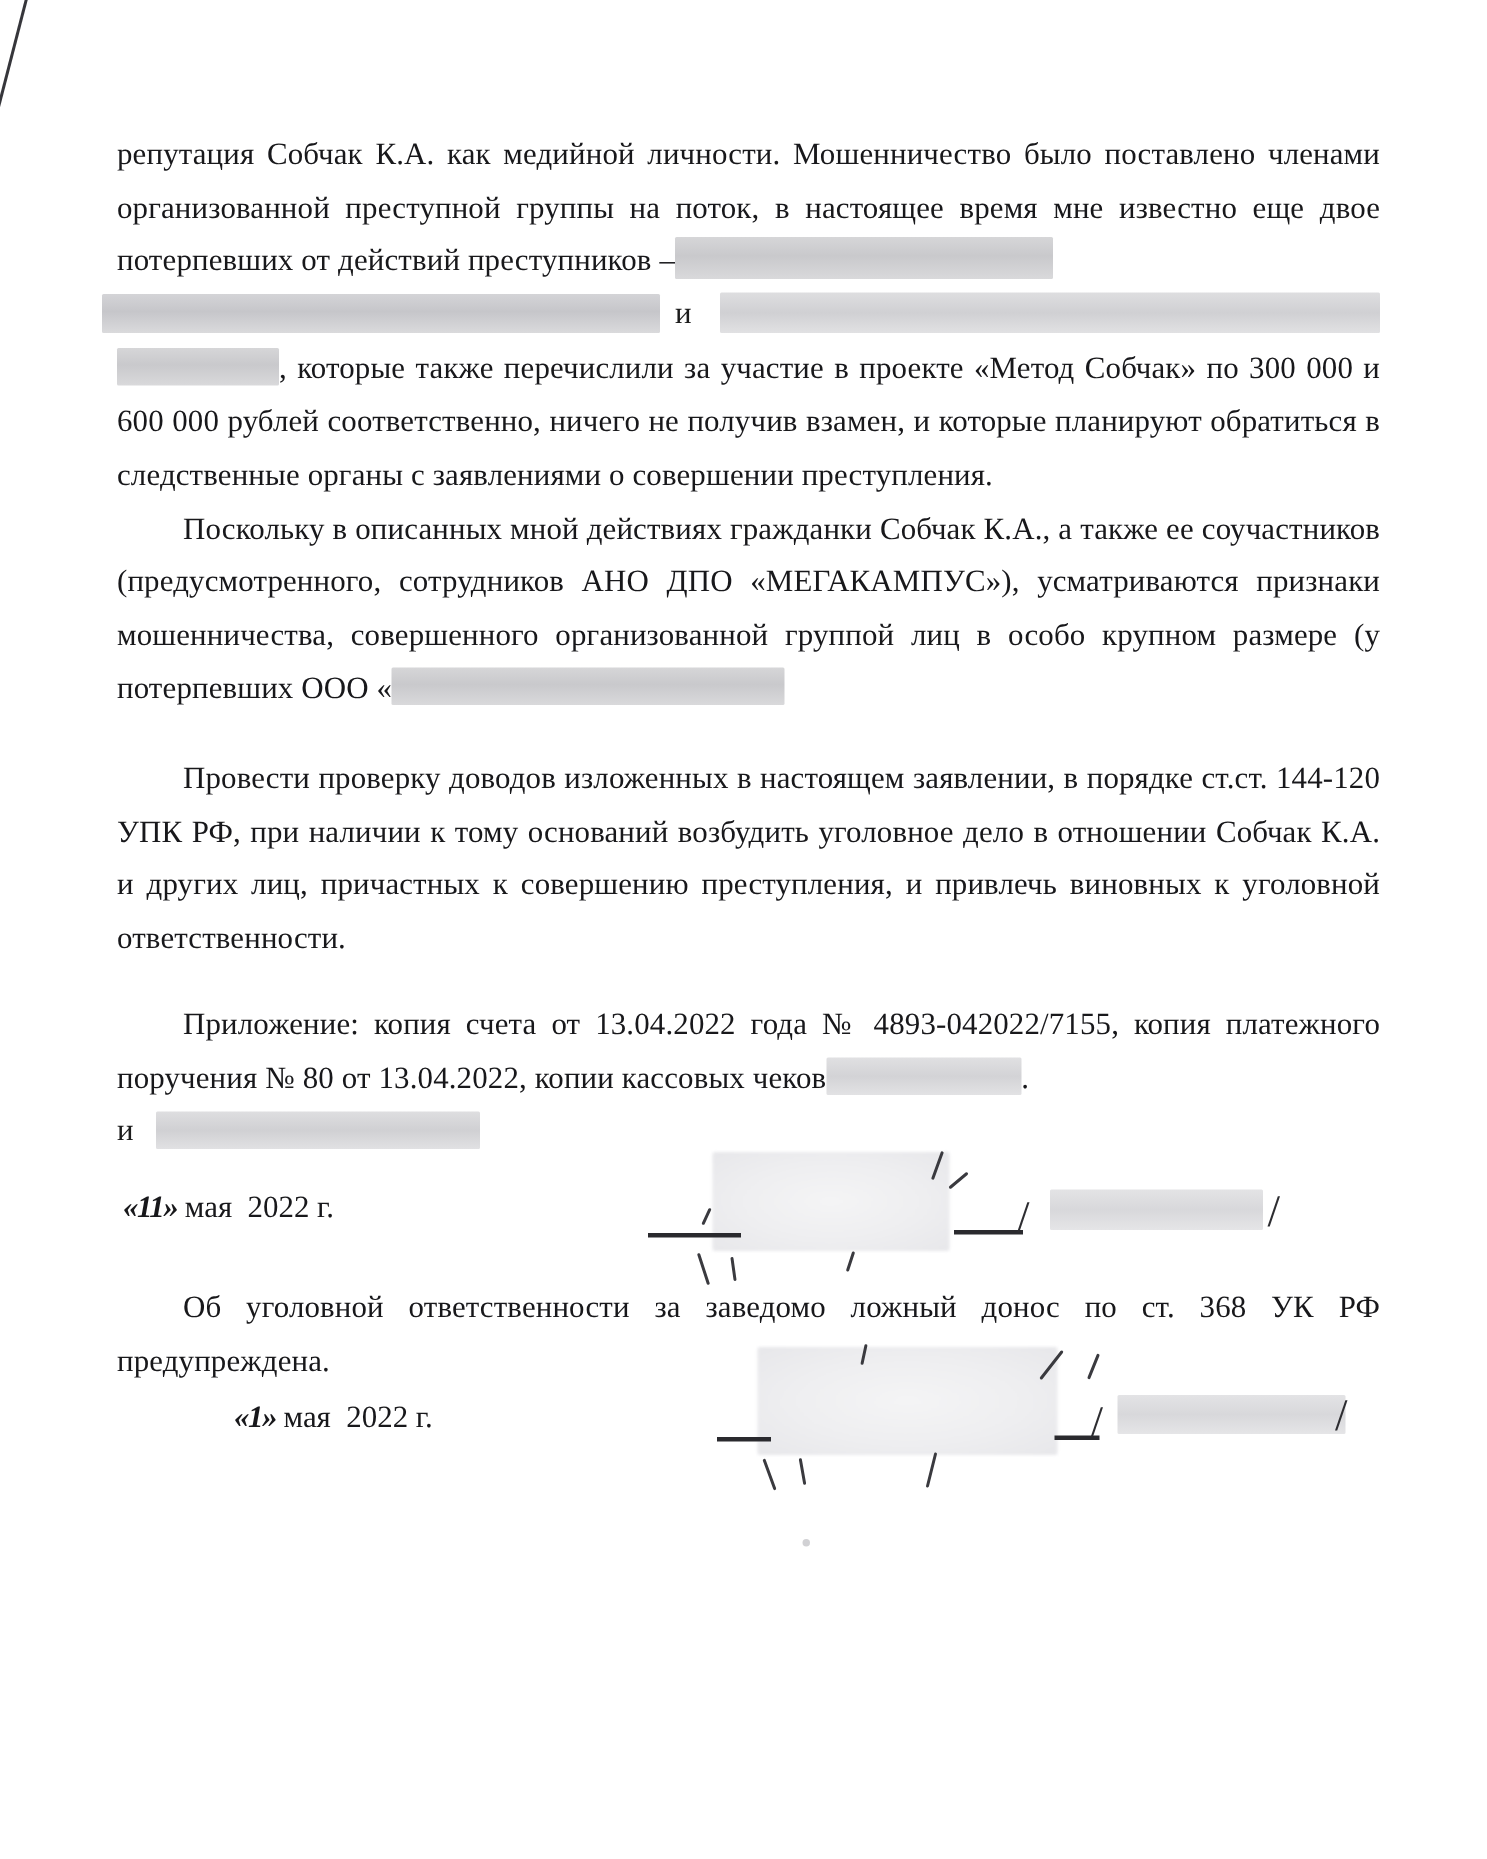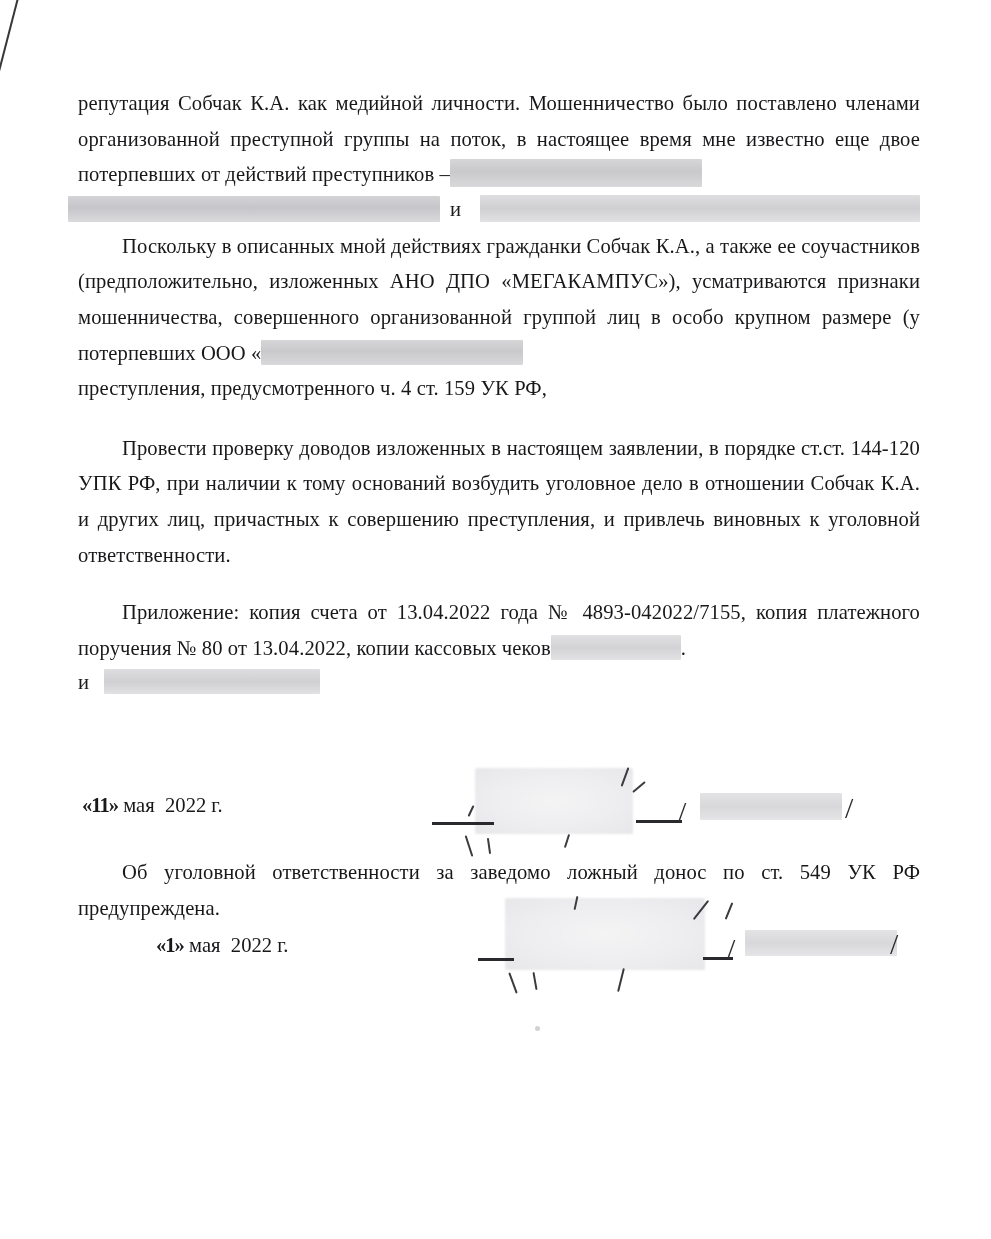--- a/index.html
+++ b/index.html
@@ -126,20 +126,21 @@
 
   .date-line {
     position: absolute;
     font-size: 20.6px;
     line-height: 30px;
     color: #18181b;
     white-space: nowrap;
   }
   .hand {
     font-family: "Liberation Serif", serif;
+    font-style: italic;
     font-weight: 600;
     letter-spacing: -1px;
   }
 </style>
 </head>
 <body>
 
 <div id="page">
 
   <div class="scan-edge"></div>
@@ -148,25 +149,25 @@
   <div class="doc">
 
     <p class="para"><span>репутация Собчак К.А. как медийной личности. Мошенничество было поставлено членами организованной преступной группы на поток, в настоящее время мне известно еще двое потерпевших от действий преступников –</span><span class="redact tall" style="width:252px;"></span></p>
 
     <div style="position:relative;height:36px;">
       <div class="redact-block" style="left:-10px;top:3px;width:372px;height:26px;"></div>
       <span style="position:absolute;left:372px;top:1px;font-size:20.6px;line-height:30px;">и</span>
       <div class="redact-block soft" style="left:402px;top:2px;width:440px;height:27px;"></div>
     </div>
 
-
-    <p class="para indent"><span>Поскольку в описанных мной действиях гражданки Собчак К.А., а также ее соучастников (предположительно, изложенных АНО ДПО «МЕГАКАМПУС»), усматриваются признаки мошенничества, совершенного организованной группой лиц в особо крупном размере (у потерпевших ООО «</span><span class="redact" style="width:262px;"></span></p>
-
-
-    <p class="para">преступления, предусмотренного ч. 4 ст. 159 УК РФ,</p>
+    <p class="para"><span class="redact" style="width:108px;"></span><span>, которые также перечислили за участие в  проекте «Метод Собчак» по 300 000 и 600 000 рублей соответственно, ничего не получив взамен, и которые планируют обратиться в следственные органы с заявлениями о совершении преступления.</span></p>
+
+    <p class="para indent"><span>Поскольку в описанных мной действиях гражданки Собчак К.А., а также ее соучастников (предусмотренного, сотрудников АНО ДПО «МЕГАКАМПУС»), усматриваются признаки мошенничества, совершенного организованной группой лиц в особо крупном размере (у потерпевших ООО «</span><span class="redact" style="width:262px;"></span></p>
+
+
 
     <div class="gap-s"></div>
 
 
     <div class="gap-s"></div>
 
     <p class="para indent">Провести проверку доводов изложенных в настоящем заявлении, в порядке ст.ст. 144-120 УПК РФ, при наличии к тому оснований возбудить уголовное дело в отношении Собчак К.А. и других лиц, причастных к совершению преступления, и привлечь виновных к уголовной ответственности.</p>
 
     <div class="gap-m"></div>
 
@@ -194,21 +195,21 @@
     <div class="sig-slash" style="left:845px;top:793px;">/</div>
 
     <div class="ink" style="left:624px;top:767px;width:2px;height:20px;transform:rotate(20deg);"></div>
     <div class="ink" style="left:638px;top:779px;width:2px;height:16px;transform:rotate(50deg);"></div>
     <div class="ink" style="left:470px;top:805px;width:2px;height:12px;transform:rotate(25deg);"></div>
     <div class="ink" style="left:468px;top:835px;width:2px;height:22px;transform:rotate(-18deg);"></div>
     <div class="ink" style="left:488px;top:838px;width:2px;height:16px;transform:rotate(-8deg);"></div>
     <div class="ink" style="left:566px;top:834px;width:2px;height:14px;transform:rotate(18deg);"></div>
   </div>
 
-  <p class="para indent" style="position:absolute;left:78px;top:855px;width:842px;">Об уголовной ответственности за заведомо ложный донос по ст. 549 УК РФ предупреждена.</p>
+  <p class="para indent" style="position:absolute;left:78px;top:855px;width:842px;">Об уголовной ответственности за заведомо ложный донос по ст. 368 УК РФ предупреждена.</p>
 
   <div class="date-line" style="left:156px;top:930px;">
     <span class="hand">«<span>1</span>»</span>
     <span>мая</span>&nbsp;
     <span>2022 г.</span>
   </div>
 
   <div class="sig-row" style="left:0;top:0;">
     <div class="sig-blur" style="left:505px;top:898px;width:200px;height:72px;"></div>
     <div class="sig-rule" style="left:478px;top:958px;width:36px;"></div>

